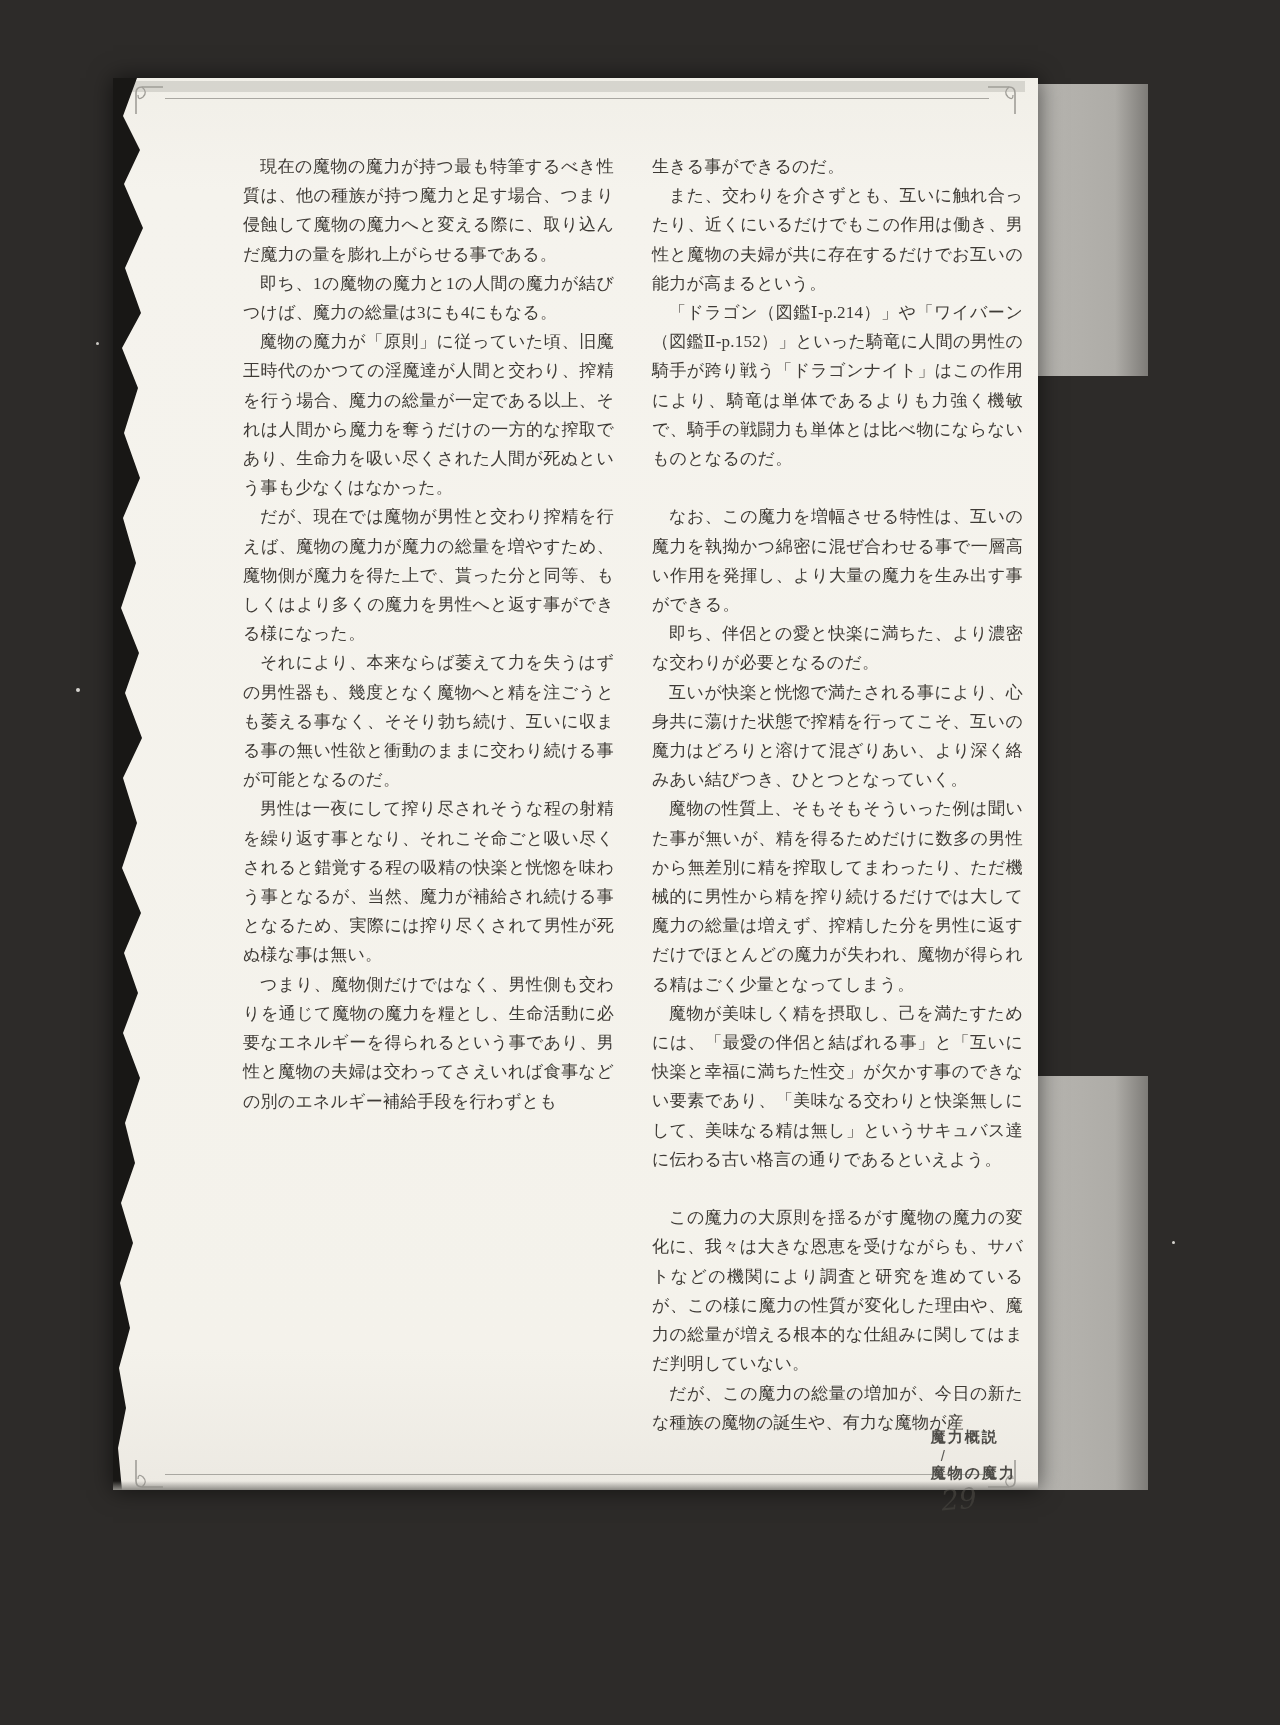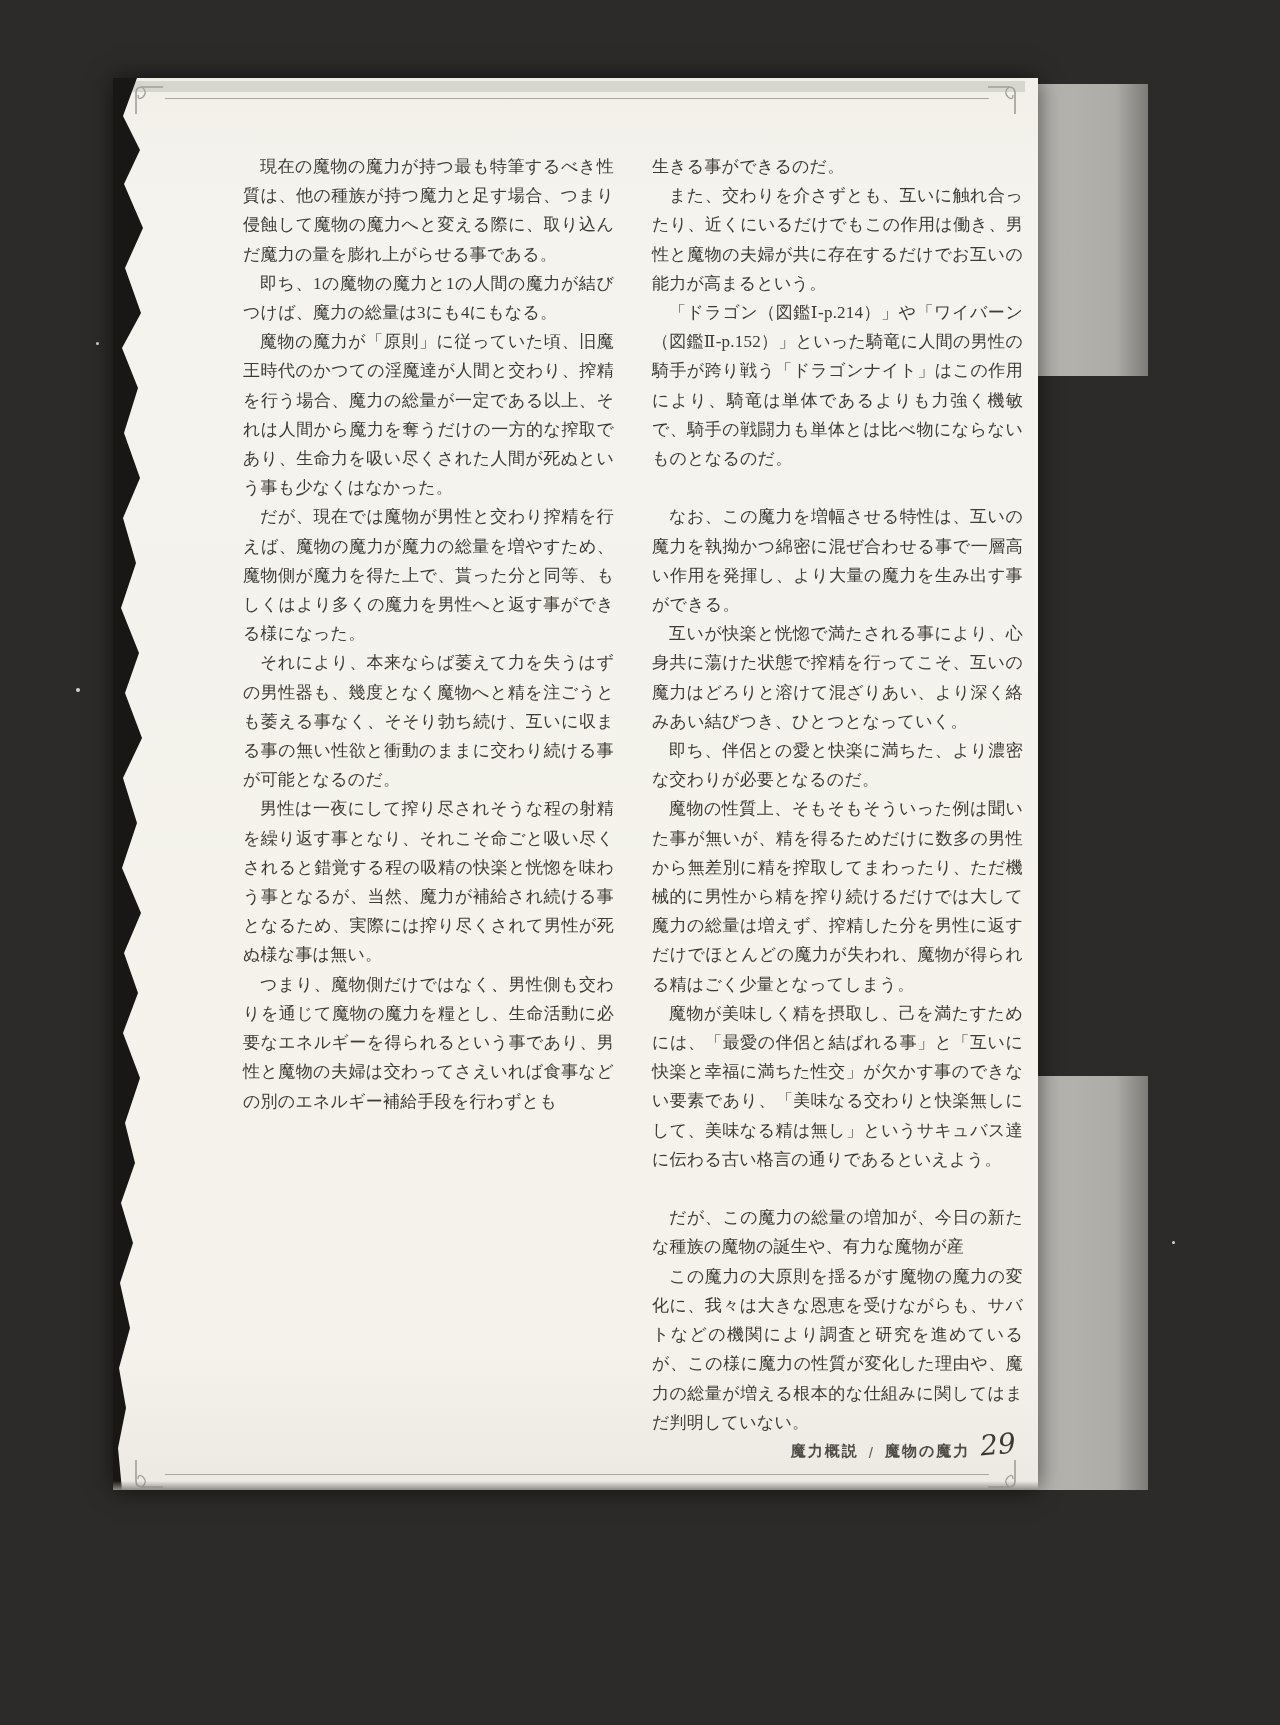--- a/index.html
+++ b/index.html
@@ -53,23 +53,23 @@
     letter-spacing:.2px;
   }
   .col.left{left:130px;}
   .col.right{left:527px;margin-left:12px;}
   .col p{margin:0;text-indent:1em;}
   .col p.spacer{height:29.2px;text-indent:0;}
   .col.right p:first-child{text-indent:0;}
   
   .footer{
     position:absolute;top:1350px;right:22px;
-    display:flex;align-items:flex-end;
+    display:flex;align-items:flex-start;
     font-family:"Liberation Sans","DejaVu Sans",sans-serif;
-    font-size:15px;font-weight:600;letter-spacing:2px;color:#4d4b47;
+    font-size:15px;font-weight:600;letter-spacing:2px;color:#4d4b47;flex-direction:column;
   }
   .footer .sep{margin:0 10px;font-weight:400;color:#5a5854;}
   .footer .pagenum{
     font-family:"DejaVu Serif","Liberation Serif",serif;
     font-style:italic;font-weight:400;
     font-size:28px;letter-spacing:0;
     color:#3c3a36;
     margin-left:10px;
     transform:rotate(-5deg);
   }
@@ -136,27 +136,27 @@
       <p>男性は一夜にして搾り尽されそうな程の射精を繰り返す事となり、それこそ命ごと吸い尽くされると錯覚する程の吸精の快楽と恍惚を味わう事となるが、当然、魔力が補給され続ける事となるため、実際には搾り尽くされて男性が死ぬ様な事は無い。</p>
       <p>つまり、魔物側だけではなく、男性側も交わりを通じて魔物の魔力を糧とし、生命活動に必要なエネルギーを得られるという事であり、男性と魔物の夫婦は交わってさえいれば食事などの別のエネルギー補給手段を行わずとも</p>
     </div>
 
   <div class="col right">
       <p>生きる事ができるのだ。</p>
       <p>また、交わりを介さずとも、互いに触れ合ったり、近くにいるだけでもこの作用は働き、男性と魔物の夫婦が共に存在するだけでお互いの能力が高まるという。</p>
       <p>「ドラゴン（図鑑Ⅰ-p.214）」や「ワイバーン（図鑑Ⅱ-p.152）」といった騎竜に人間の男性の騎手が跨り戦う「ドラゴンナイト」はこの作用により、騎竜は単体であるよりも力強く機敏で、騎手の戦闘力も単体とは比べ物にならないものとなるのだ。</p>
       <p class="spacer"></p>
       <p>なお、この魔力を増幅させる特性は、互いの魔力を執拗かつ綿密に混ぜ合わせる事で一層高い作用を発揮し、より大量の魔力を生み出す事ができる。</p>
+      <p>即ち、伴侶との愛と快楽に満ちた、より濃密な交わりが必要となるのだ。</p>
       <p>互いが快楽と恍惚で満たされる事により、心身共に蕩けた状態で搾精を行ってこそ、互いの魔力はどろりと溶けて混ざりあい、より深く絡みあい結びつき、ひとつとなっていく。</p>
-      <p>即ち、伴侶との愛と快楽に満ちた、より濃密な交わりが必要となるのだ。</p>
       <p>魔物の性質上、そもそもそういった例は聞いた事が無いが、精を得るためだけに数多の男性から無差別に精を搾取してまわったり、ただ機械的に男性から精を搾り続けるだけでは大して魔力の総量は増えず、搾精した分を男性に返すだけでほとんどの魔力が失われ、魔物が得られる精はごく少量となってしまう。</p>
       <p>魔物が美味しく精を摂取し、己を満たすためには、「最愛の伴侶と結ばれる事」と「互いに快楽と幸福に満ちた性交」が欠かす事のできない要素であり、「美味なる交わりと快楽無しにして、美味なる精は無し」というサキュバス達に伝わる古い格言の通りであるといえよう。</p>
       <p class="spacer"></p>
+      <p>この魔力の大原則を揺るがす魔物の魔力の変化に、我々は大きな恩恵を受けながらも、サバトなどの機関により調査と研究を進めているが、この様に魔力の性質が変化した理由や、魔力の総量が増える根本的な仕組みに関してはまだ判明していない。</p>
       <p>だが、この魔力の総量の増加が、今日の新たな種族の魔物の誕生や、有力な魔物が産</p>
-      <p>この魔力の大原則を揺るがす魔物の魔力の変化に、我々は大きな恩恵を受けながらも、サバトなどの機関により調査と研究を進めているが、この様に魔力の性質が変化した理由や、魔力の総量が増える根本的な仕組みに関してはまだ判明していない。</p>
     </div>
 
   <div class="footer">
     <span>魔力概説</span>
     <span class="sep">/</span>
     <span>魔物の魔力</span>
     <span class="pagenum">29</span>
   </div>
 
   <div class="page-bottom-shade"></div>

